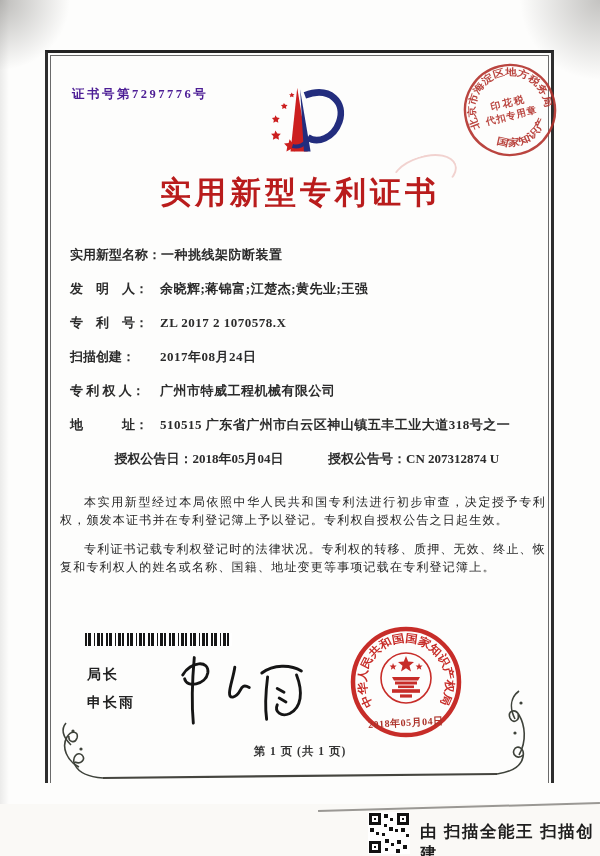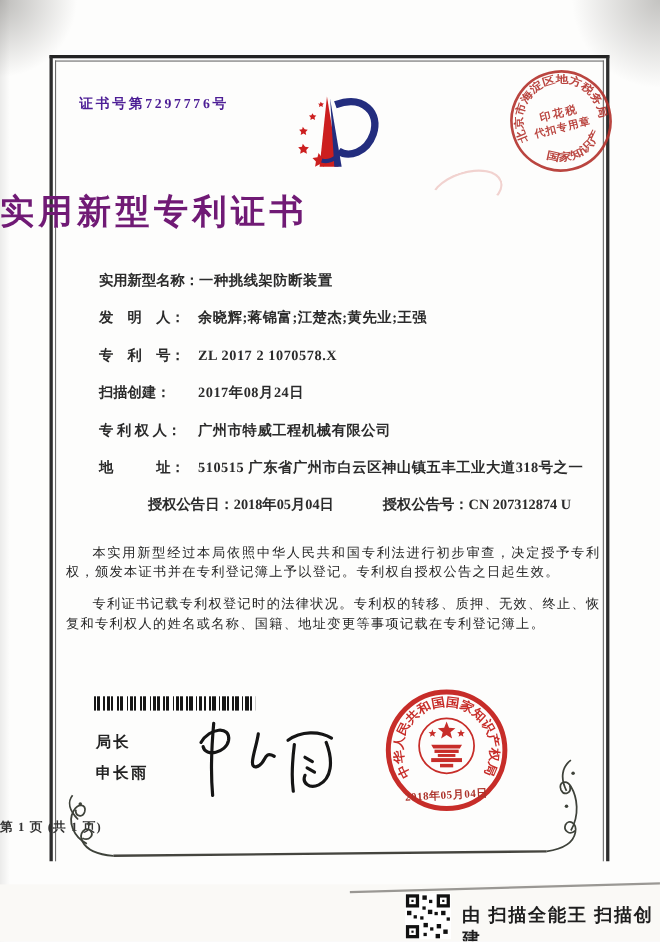--- a/index.html
+++ b/index.html
@@ -13,24 +13,24 @@
   .scan-footer{position:absolute;left:0;right:0;top:804px;height:52px;background:#faf9f6;}
   .edge-line{position:absolute;left:318px;top:806px;width:282px;height:2px;background:#9a9894;transform:rotate(-1.6deg);}
 
   .frame{position:absolute;left:45px;top:50px;width:503px;height:730px;
          border-top:3px solid #232323;border-left:3px solid #2e2e2e;border-right:3px solid #2e2e2e;}
   .frame-inner{position:absolute;left:2px;right:2px;top:2px;bottom:0;
          border-top:1px solid #6a6a6a;border-left:1px solid #6a6a6a;border-right:1px solid #6a6a6a;}
 
   .cert-no{position:absolute;left:72px;top:86px;font-size:12.5px;font-weight:bold;letter-spacing:2.5px;color:#4c1d95;}
   .logo{position:absolute;left:252px;top:80px;width:100px;height:84px;}
-  .title{position:absolute;left:0;width:548px;top:172px;text-align:left;font-size:31px;font-weight:bold;
-         letter-spacing:4px;color:#701a75;}
-
-  .fields{position:absolute;left:70px;top:244px;width:482px;font-size:13px;font-weight:600;color:#2b2b2b;margin-left:20px;}
+  .title{position:absolute;left:0;width:600px;top:172px;text-align:center;font-size:31px;font-weight:bold;
+         letter-spacing:4px;color:#b91c1c;}
+
+  .fields{position:absolute;left:70px;top:244px;width:482px;font-size:13px;font-weight:600;color:#2b2b2b;}
   .frow{display:flex;margin-bottom:13px;line-height:21px;}
   .flabel{white-space:pre;min-width:90px;}
   .fvalue{flex:1;letter-spacing:.5px;}
   .grant-row{display:flex;line-height:21px;margin-top:1px;text-align:center;}
   .grant-left{width:258px;white-space:pre;}
   .grant-right{white-space:pre;}
 
   .paras{position:absolute;left:60px;top:482px;width:486px;font-size:12px;line-height:17.5px;
          letter-spacing:1.2px;color:#262626;text-align:justify;}
   .paras p{margin:12px 0 3px 0;text-indent:2em;}
@@ -41,21 +41,21 @@
 
   .signer-title{position:absolute;left:87px;top:666px;font-size:14px;font-weight:bold;letter-spacing:2px;}
   .signer-name{position:absolute;left:87px;top:694px;font-size:14px;font-weight:bold;letter-spacing:2px;}
   .signature{position:absolute;left:172px;top:646px;width:142px;height:82px;}
 
   .seal{position:absolute;left:348px;top:622px;width:116px;height:122px;opacity:.95;}
   .tax-stamp{position:absolute;left:458px;top:58px;width:104px;height:104px;opacity:.9;}
   .bleed-arc{position:absolute;left:390px;top:156px;width:64px;height:34px;border:2px solid rgba(198,62,52,.22);
          border-radius:50%;border-bottom-color:transparent;border-left-color:transparent;transform:rotate(-18deg);}
 
-  .page-no{position:absolute;left:0;width:600px;top:744px;font-size:11.5px;
+  .page-no{position:absolute;left:0;width:600px;top:744px;text-align:center;font-size:11.5px;
          letter-spacing:1px;color:#333;font-weight:600;}
   .ornament{position:absolute;left:45px;top:685px;width:505px;height:100px;}
 
   .qr{position:absolute;left:368px;top:812px;width:42px;height:42px;}
   .scanner-text{position:absolute;left:420px;top:821px;font-size:16.5px;letter-spacing:1.5px;color:#1e1e1e;
          font-family:"Liberation Sans",sans-serif;font-weight:600;}
 </style>
 </head>
 <body>
 

